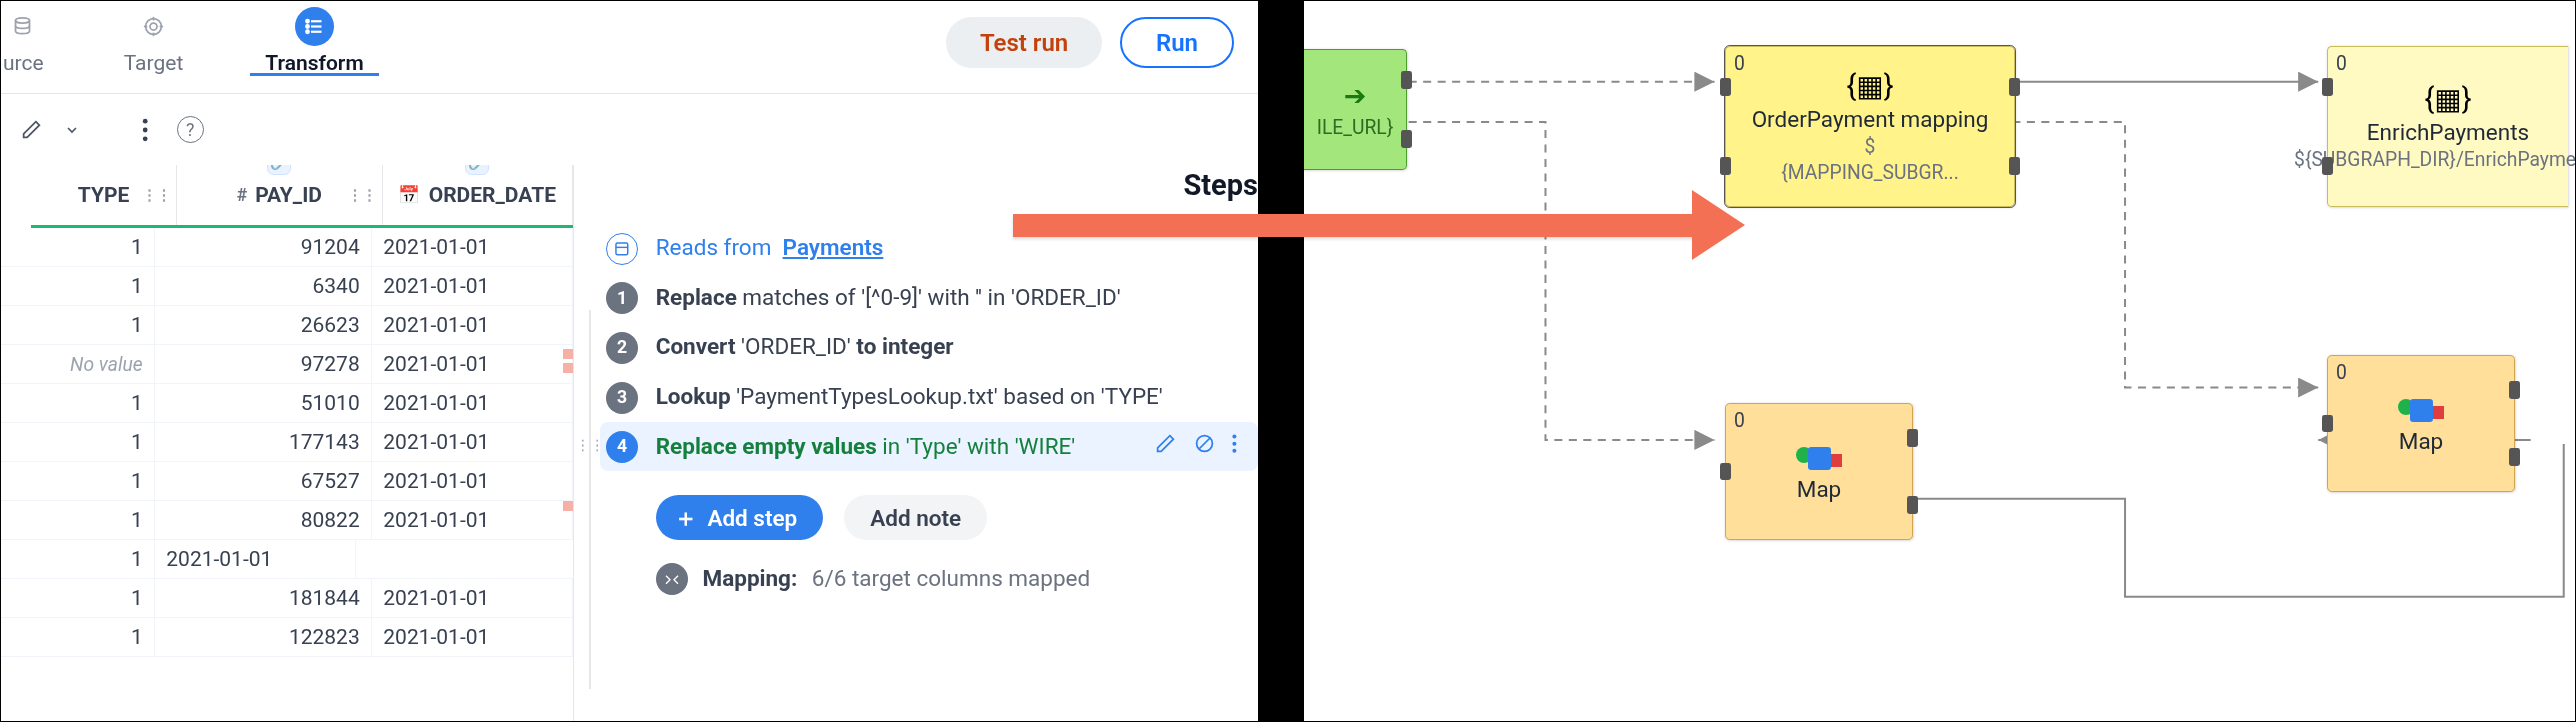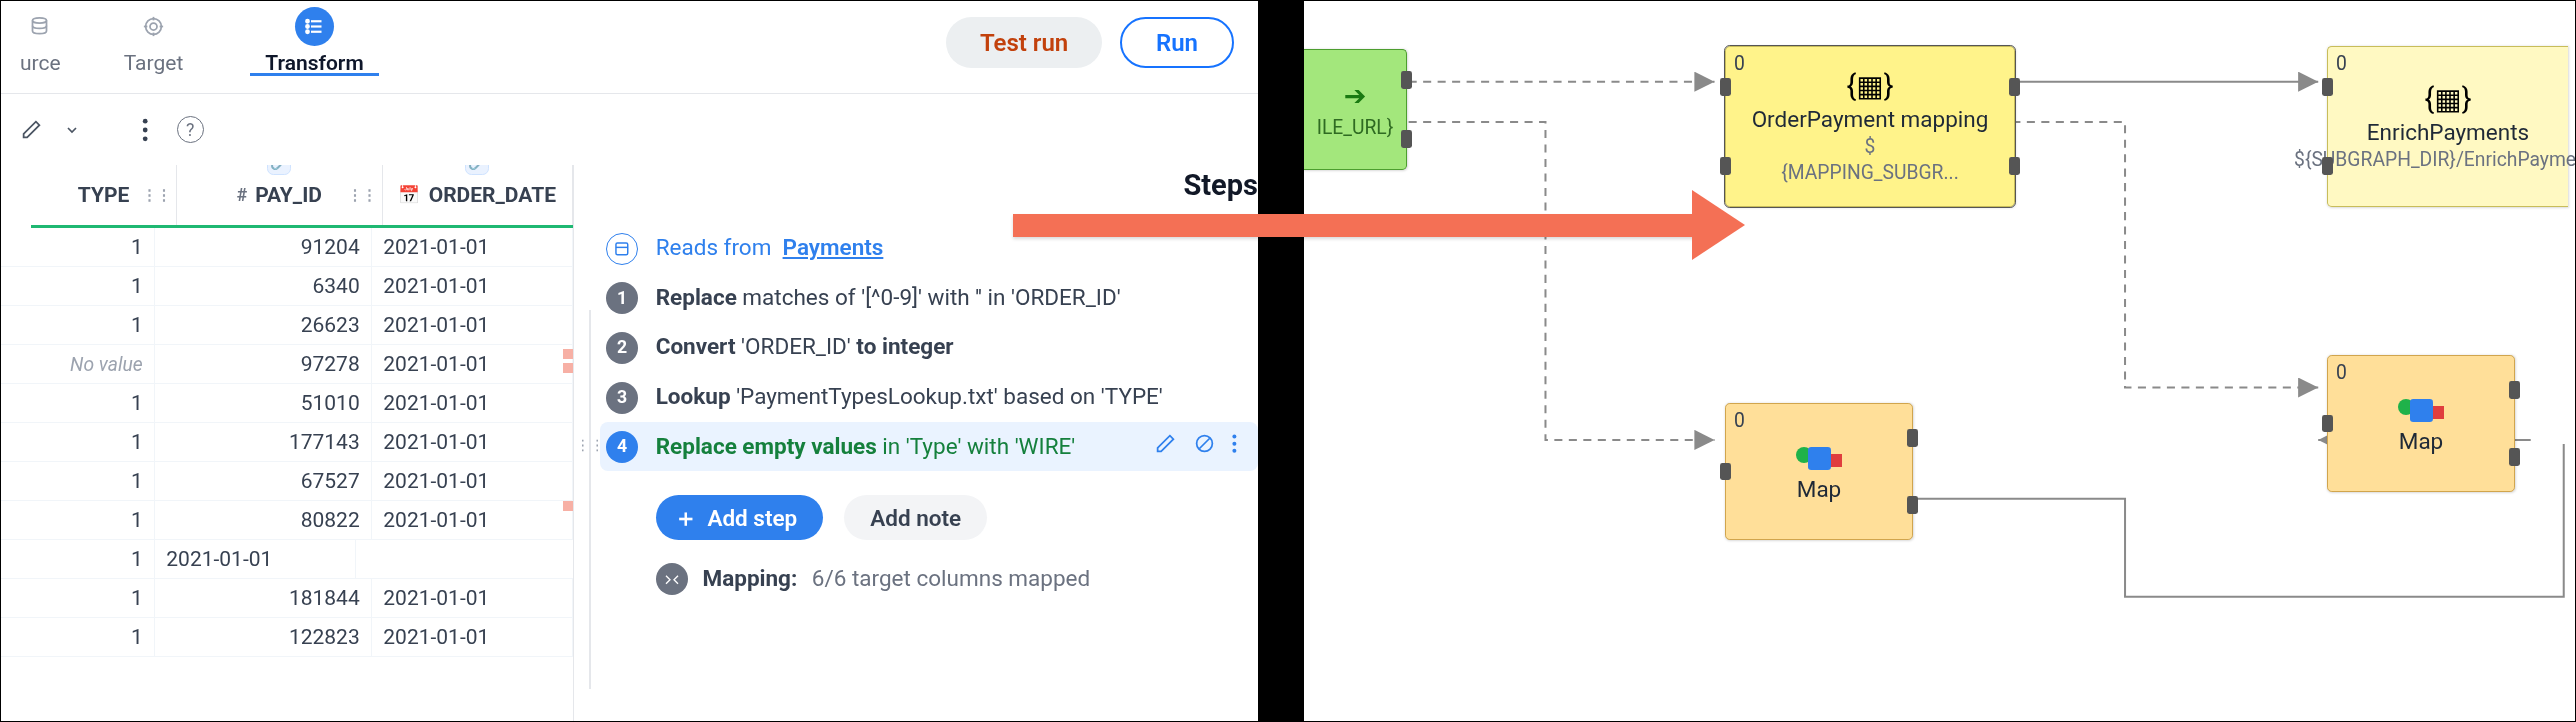--- a/index.html
+++ b/index.html
@@ -110,21 +110,21 @@
 
 <div class="wrap">
 
   <div class="big-arrow">
     <div class="arrow-shaft"></div>
     <div class="arrow-head"></div>
   </div>
 
   <div class="panel left">
     <div class="tabs-row">
-      <div class="tab" style="width:72px;align-items:flex-start;padding-left:19px;">
+      <div class="tab" style="width:72px;align-items:flex-start;padding-left:2px;">
         <div class="circle">
             <svg width="21" height="21" viewBox="0 0 24 24" fill="none" stroke="currentColor" stroke-width="2">
               <ellipse cx="12" cy="5" rx="8" ry="3"></ellipse>
               <path d="M4 5v6c0 1.7 3.6 3 8 3s8-1.3 8-3V5"></path>
               <path d="M4 11v6c0 1.7 3.6 3 8 3s8-1.3 8-3v-6"></path>
             </svg>
           </div>
         <span>urce</span>
       </div>
       <div class="tab">

